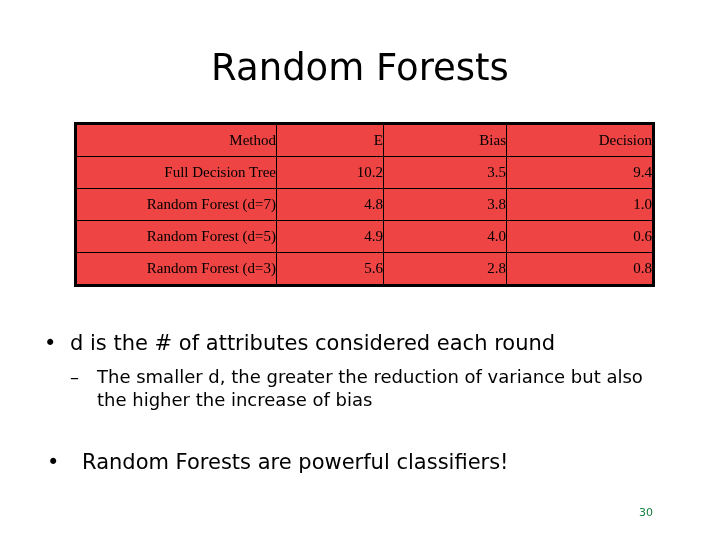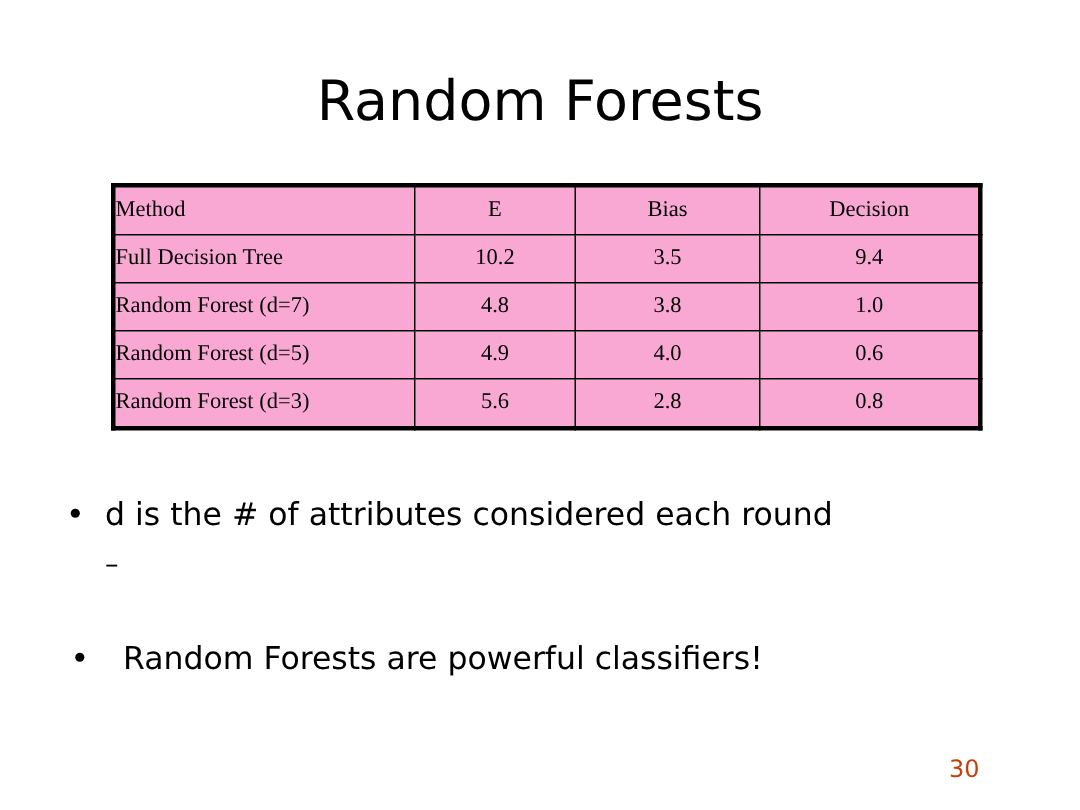--- a/index.html
+++ b/index.html
@@ -57,21 +57,22 @@
     background: #ffffff;
     border: 3px solid #000000;
   }
   table.results-table td,
   table.results-table th {
     border: 1.5px solid #000000;
     padding: 0;
     font-weight: 400;
     height: 31px;
     vertical-align: middle;
-    background: #f9a8d4;
+    background: #ef4444;
+    text-align: right;
   }
   table.results-table th {
     font-weight: 400;
   }
   .col-method  { width: 201px; }
   .col-e       { width: 107px; }
   .col-bias    { width: 123px; }
   .col-var     { width: 147px; }
 
   .cell-method {
@@ -142,23 +143,23 @@
   .bullet-l1.second .marker {
     left: 47px;
   }
 
   
   .page-number {
     position: absolute;
     right: 47px;
     top: 506px;
     font-family: "DejaVu Sans", sans-serif;
-    font-size: 16px;
+    font-size: 11px;
     line-height: 14px;
-    color: #c2410c;
+    color: #15803d;
     text-align: center;
   }
 </style>
 </head>
 <body>
 
 <div class="slide">
 
   <div class="slide-title">Random Forests</div>
 
@@ -211,20 +212,21 @@
 
     <div class="bullet-l1">
       <span class="marker">•</span>
       <span>d is the # of attributes considered each round</span>
     </div>
 
     <div class="gap-1"></div>
 
     <div class="bullet-l2">
       <span class="marker">–</span>
+      <span>The smaller d, the greater the reduction of variance but also the higher the increase of bias</span>
     </div>
 
     <div class="gap-2"></div>
 
     <div class="bullet-l1 second">
       <span class="marker">•</span>
       <span>Random Forests are powerful classifiers!</span>
     </div>
 
   </div>

